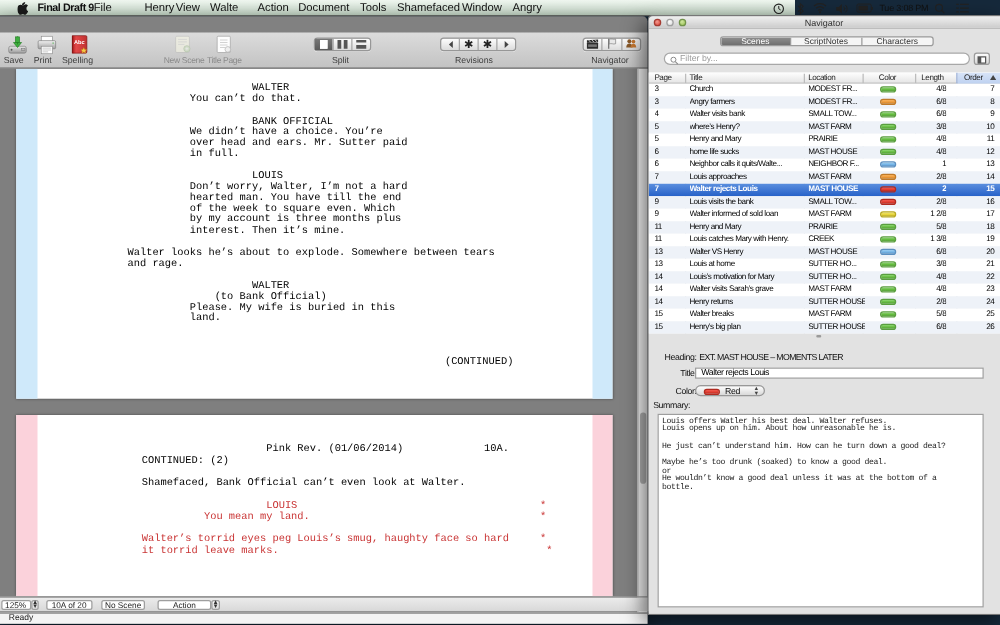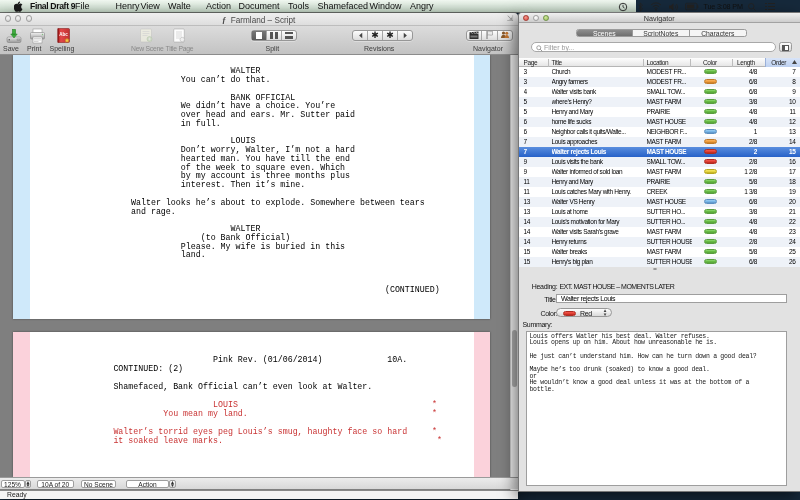--- a/index.html
+++ b/index.html
@@ -117,27 +117,20 @@
  <span style="left:703.5px;top:1.8px;font-size:7.2px;letter-spacing:-0.15px">Tue 3:08 PM</span>
  <span style="left:747px;top:1.5px"><svg width="10" height="10" viewBox="0 0 20 20">
         <circle cx="8.5" cy="8.5" r="5.5" fill="none" stroke="#222" stroke-width="1.8"></circle>
         <path d="M12.8 12.8 17 17" stroke="#222" stroke-width="2"></path>
       </svg></span>
  <span style="left:763.5px;top:2px"><svg width="12" height="9" viewBox="0 0 24 18">
         <path d="M8 3h14M8 9h14M8 15h14M2 3h4M2 9h4M2 15h4" stroke="#222" stroke-width="2.2"></path>
       </svg></span>
 </div>
 <div id="lwin" class="a">
- <div id="ltitle" class="a">
-  <span class="tl" style="left:4.7px"></span>
-      <span class="tl" style="left:15px"></span>
-      <span class="tl" style="left:26.1px"></span>
-  <div id="ltitletext" class="a"><i style="font-family:'Liberation Serif',serif;font-weight:bold;font-style:italic">ƒ</i>&nbsp; Farmland – Script</div>
-  <span class="a" style="right:4px;top:1px;color:#8a8a8a;font-size:8px">⇲</span>
- </div>
  <div id="ltoolbar" class="a">
   <svg class="a" style="left:6px;top:1.5px" width="16" height="16" viewBox="0 0 32 32">
         <rect x="2" y="18" width="28" height="11" rx="3" fill="url(#g1)" stroke="#777" stroke-width="1"></rect>
         <defs>
           <linearGradient id="g1" x1="0" y1="0" x2="0" y2="1">
             <stop offset="0" stop-color="#e8e8e8"></stop>
             <stop offset="1" stop-color="#9a9a9a"></stop>
           </linearGradient>
         </defs>
         <circle cx="6.5" cy="23.5" r="1.5" fill="#555"></circle>
@@ -246,21 +239,21 @@
  </div>
  <div id="scontent" class="a">
   <div class="page" style="top:0;height:263.5px">
    <div class="sidebar blue" style="left:0"></div>
         <div class="sidebar blue" style="right:0"></div>
   </div>
   <div class="page" style="top:277px;height:144.5px">
    <div class="sidebar pink" style="left:0"></div>
         <div class="sidebar pink" style="right:0"></div>
   </div>
-  <pre class="script a" style="left:131px;top:12.3px">                    WALTER
+  <pre class="script a" style="left:102px;top:12.3px">                    WALTER
           You can’t do that.
 
                     BANK OFFICIAL
           We didn’t have a choice. You’re
           over head and ears. Mr. Sutter paid
           in full.
 
                     LOUIS
           Don’t worry, Walter, I’m not a hard
           hearted man. You have till the end
@@ -281,21 +274,21 @@
                                                    (CONTINUED)</pre>
   <pre class="script a" style="left:113.4px;top:299.7px;line-height:9px">                    Pink Rev. (01/06/2014)             10A.
 CONTINUED: (2)
 
 Shamefaced, Bank Official can’t even look at Walter.
 
 <span class="red">                    LOUIS                                       *</span>
 <span class="red">          You mean my land.                                     *</span>
 
 <span class="red">Walter’s torrid eyes peg Louis’s smug, haughty face so hard     *</span>
-<span class="red">it soaked leave marks.                                           *</span></pre>
+<span class="red">it torrid leave marks.                                           *</span></pre>
  </div>
  <div id="sbtrack" class="a">
       <div id="sbthumb" class="a" style="top:275px;height:57px"></div>
     </div>
  <div id="lstatus" class="a">
   <div class="sbtn" style="left:0.5px;width:24px">125%</div>
       <div class="stepper" style="left:24.5px">▲<br>▼</div>
   <div class="sbtn" style="left:36.5px;width:37.5px">10A of 20</div>
   <div class="sbtn" style="left:81px;width:35px">No Scene</div>
   <div class="sbtn" style="left:126px;width:43px">Action</div>

